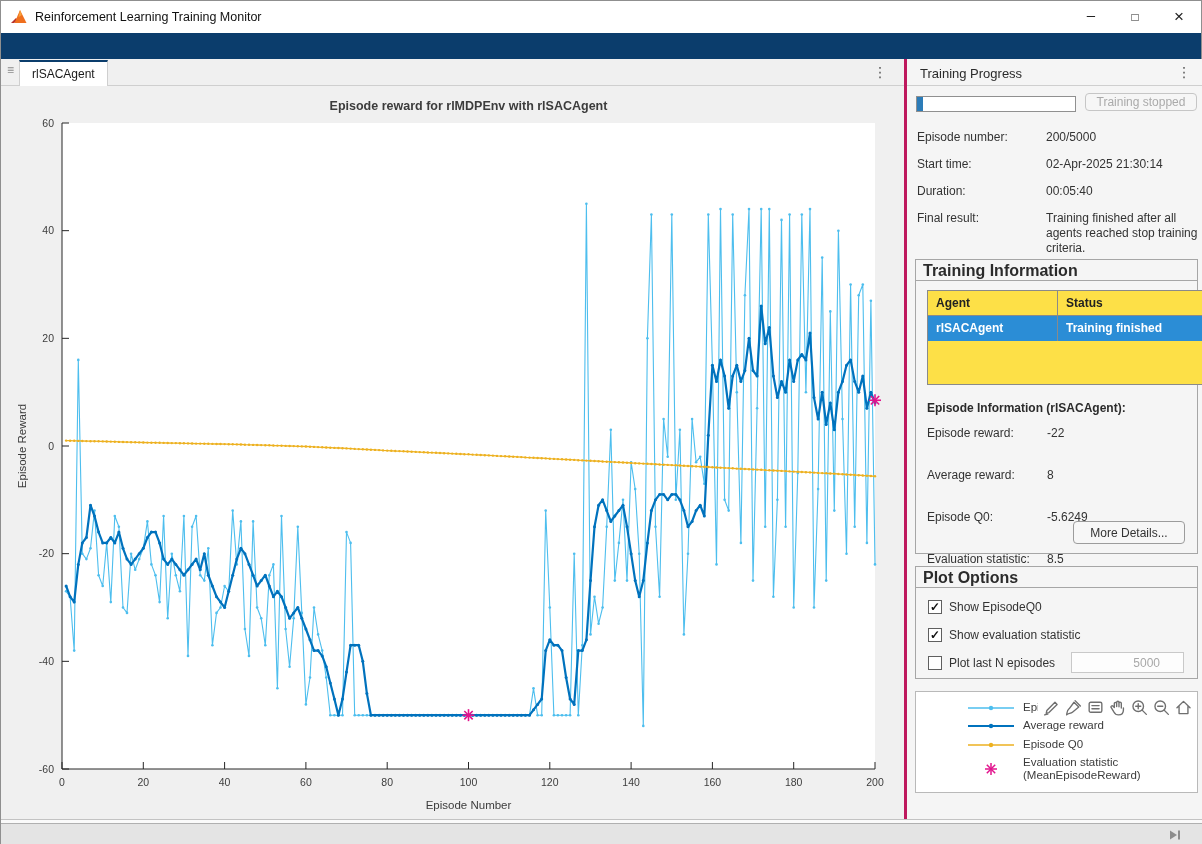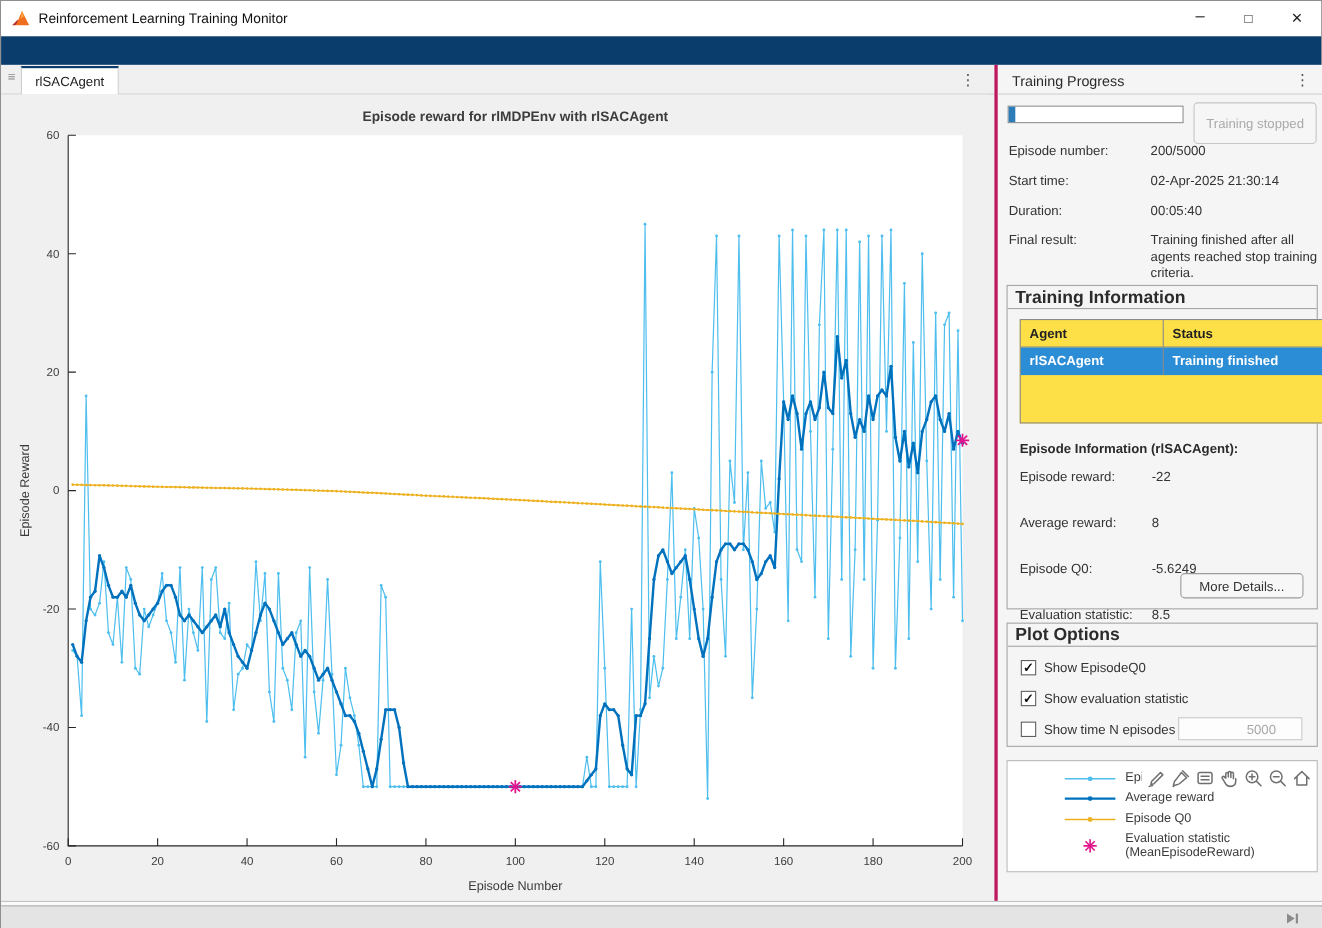--- a/index.html
+++ b/index.html
@@ -48,21 +48,21 @@
   
   #sidebar { position:absolute; top:58px; left:903px; width:299px; height:760px;
     background:#f5f5f5; border-left:3px solid #be185d; font-size:12px; color:#333; }
   #sb-header { position:absolute; top:0; left:0; width:100%; height:27px; border-bottom:1px solid #cfcfcf; }
   #sb-header .sb-title { position:absolute; left:13px; top:7px; font-size:13px; color:#2b2b2b; }
   #sb-kebab { position:absolute; right:12px; top:6px; }
 
   #progress-track { position:absolute; top:37px; left:9px; width:160px; height:16px;
     border:1px solid #909090; background:#fff; }
   #progress-fill { height:100%; background:#2c7cb8; }
-  #training-stopped-btn { position:absolute; top:34px; left:178px; width:112px; height:38px;
+  #training-stopped-btn { position:absolute; top:34px; left:178px; width:112px; height:18px;
     border:1px solid #c6c6c6; border-radius:4px; background:#f6f6f6; color:#aaaaaa;
     font-size:12px; font-family:"Liberation Sans",sans-serif;text-align:center; }
 
   #progress-rows { position:absolute; top:71px; left:10px; width:282px; display:grid;
     grid-template-columns:129px 1fr; row-gap:12px; line-height:15px; }
   #progress-rows .lbl { color:#333; }
   #progress-rows .val { color:#333; }
 
   .groupbox { position:absolute; left:8px; width:283px; border:1px solid #a6a6a6; }
   .gb-header { height:21px; line-height:21px; padding-left:7px; font-weight:bold;
@@ -848,21 +848,21 @@
       <div id="po-row1" class="cb-row">
         <div class="checkbox">✓</div>
         <span>Show EpisodeQ0</span>
       </div>
       <div id="po-row2" class="cb-row">
         <div class="checkbox">✓</div>
         <span>Show evaluation statistic</span>
       </div>
       <div id="po-row3" class="cb-row">
         <div class="checkbox"></div>
-        <span>Show time N episodes</span>
+        <span>Plot last N episodes</span>
       </div>
       <input id="last-n-input" disabled="" value="5000" style="">
     </div>
 
     <div id="legend-box">
       <div id="lg-1" class="lg-entry">
         <svg class="lg-swatch" width="50" height="12">
           <line x1="2" y1="6" x2="48" y2="6" stroke-width="1.4" stroke="#4DBEEE"></line>
             <circle cx="25" cy="6" r="2.2" fill="#4DBEEE"></circle>
         </svg>

